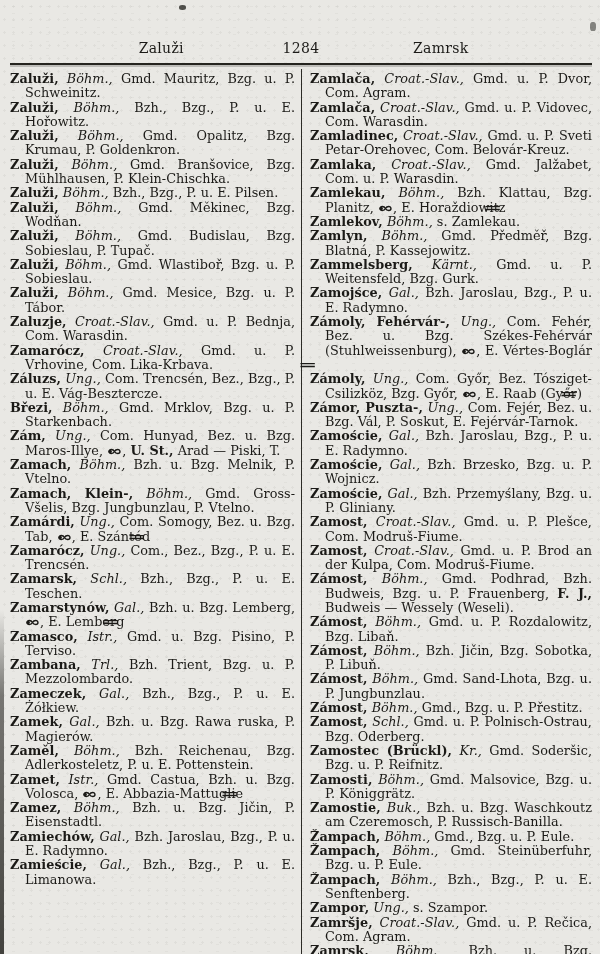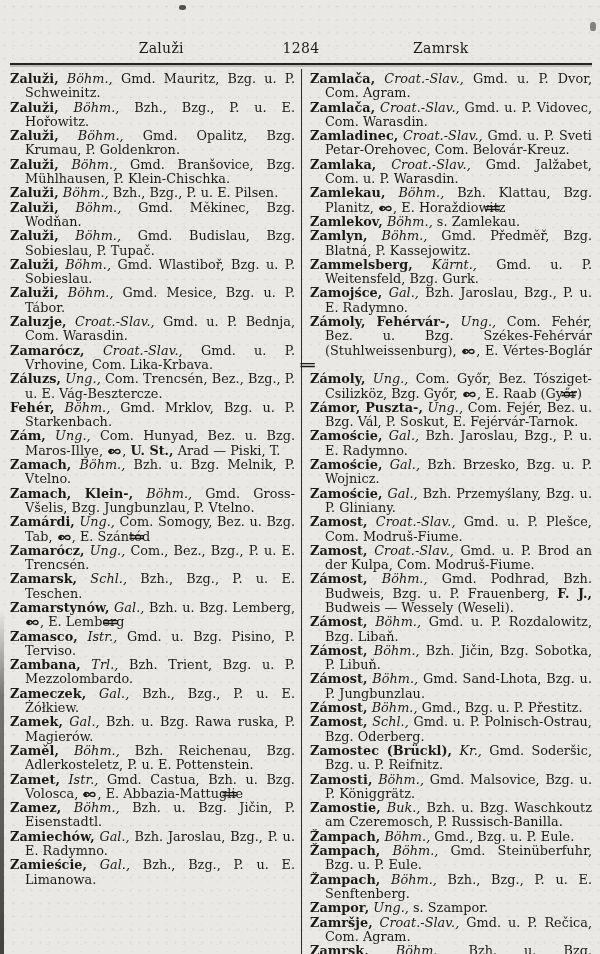--- a/index.html
+++ b/index.html
@@ -91,21 +91,21 @@
         <p class="entry"><span class="hw">Zaluži,</span><span class="reg"> Böhm.,</span><span> Gmd. Opalitz, Bzg. Krumau, P. Goldenkron.</span></p>
         <p class="entry"><span class="hw">Zaluži,</span><span class="reg"> Böhm.,</span><span> Gmd. Branšovice, Bzg. Mühlhausen, P. Klein-Chischka.</span></p>
         <p class="entry"><span class="hw">Zaluži,</span><span class="reg"> Böhm.,</span><span> Bzh., Bzg., P. u. E. Pilsen.</span></p>
         <p class="entry"><span class="hw">Zaluži,</span><span class="reg"> Böhm.,</span><span> Gmd. Měkinec, Bzg. Wodňan.</span></p>
         <p class="entry"><span class="hw">Zaluži,</span><span class="reg"> Böhm.,</span><span> Gmd. Budislau, Bzg. Sobieslau, P. Tupač.</span></p>
         <p class="entry"><span class="hw">Zaluži,</span><span class="reg"> Böhm.,</span><span> Gmd. Wlastiboř, Bzg. u. P. Sobieslau.</span></p>
         <p class="entry"><span class="hw">Zaluži,</span><span class="reg"> Böhm.,</span><span> Gmd. Mesice, Bzg. u. P. Tábor.</span></p>
         <p class="entry"><span class="hw">Zaluzje,</span><span class="reg"> Croat.-Slav.,</span><span> Gmd. u. P. Bednja, Com. Warasdin.</span></p>
         <p class="entry"><span class="hw">Zamarócz,</span><span class="reg"> Croat.-Slav.,</span><span> Gmd. u. P. Vrhovine, Com. Lika-Krbava.</span></p>
         <p class="entry"><span class="hw">Záluzs,</span><span class="reg"> Ung.,</span><span> Com. Trencsén, Bez., Bzg., P. u. E. Vág-Besztercze.</span></p>
-        <p class="entry"><span class="hw">Fehér,</span><span class="reg"> Böhm.,</span><span> Gmd. Mrklov, Bzg. u. P. Starkenbach.</span></p>
+        <p class="entry"><span class="hw">Březi,</span><span class="reg"> Böhm.,</span><span> Gmd. Mrklov, Bzg. u. P. Starkenbach.</span></p>
         <p class="entry"><span class="hw">Zám,</span><span class="reg"> Ung.,</span><span> Com. Hunyad, Bez. u. Bzg. Maros-Illye, </span><span class="posthorn"><svg viewBox="0 0 22 12" aria-hidden="true">
               <path d="M3 6 C3 2, 9 2, 11 6 C13 10, 19 10, 19 6 C19 2, 13 2, 11 6 C9 10, 3 10, 3 6 Z" fill="none" stroke="currentColor" stroke-width="2.1"></path>
               <circle cx="4.6" cy="6" r="2.5" fill="currentColor"></circle>
             </svg></span><span>, </span><span class="abbr">U. St.,</span><span> Arad — Piski, T.</span></p>
         <p class="entry"><span class="hw">Zamach,</span><span class="reg"> Böhm.,</span><span> Bzh. u. Bzg. Melnik, P. Vtelno.</span></p>
         <p class="entry"><span class="hw">Zamach, Klein-,</span><span class="reg"> Böhm.,</span><span> Gmd. Gross-Všelis, Bzg. Jungbunzlau, P. Vtelno.</span></p>
         <p class="entry"><span class="hw">Zamárdi,</span><span class="reg"> Ung.,</span><span> Com. Somogy, Bez. u. Bzg. Tab, </span><span class="posthorn"><svg viewBox="0 0 22 12" aria-hidden="true">
               <path d="M3 6 C3 2, 9 2, 11 6 C13 10, 19 10, 19 6 C19 2, 13 2, 11 6 C9 10, 3 10, 3 6 Z" fill="none" stroke="currentColor" stroke-width="2.1"></path>
               <circle cx="4.6" cy="6" r="2.5" fill="currentColor"></circle>
             </svg></span><span>, E. Szántód </span><span class="railsign">=</span></p>

